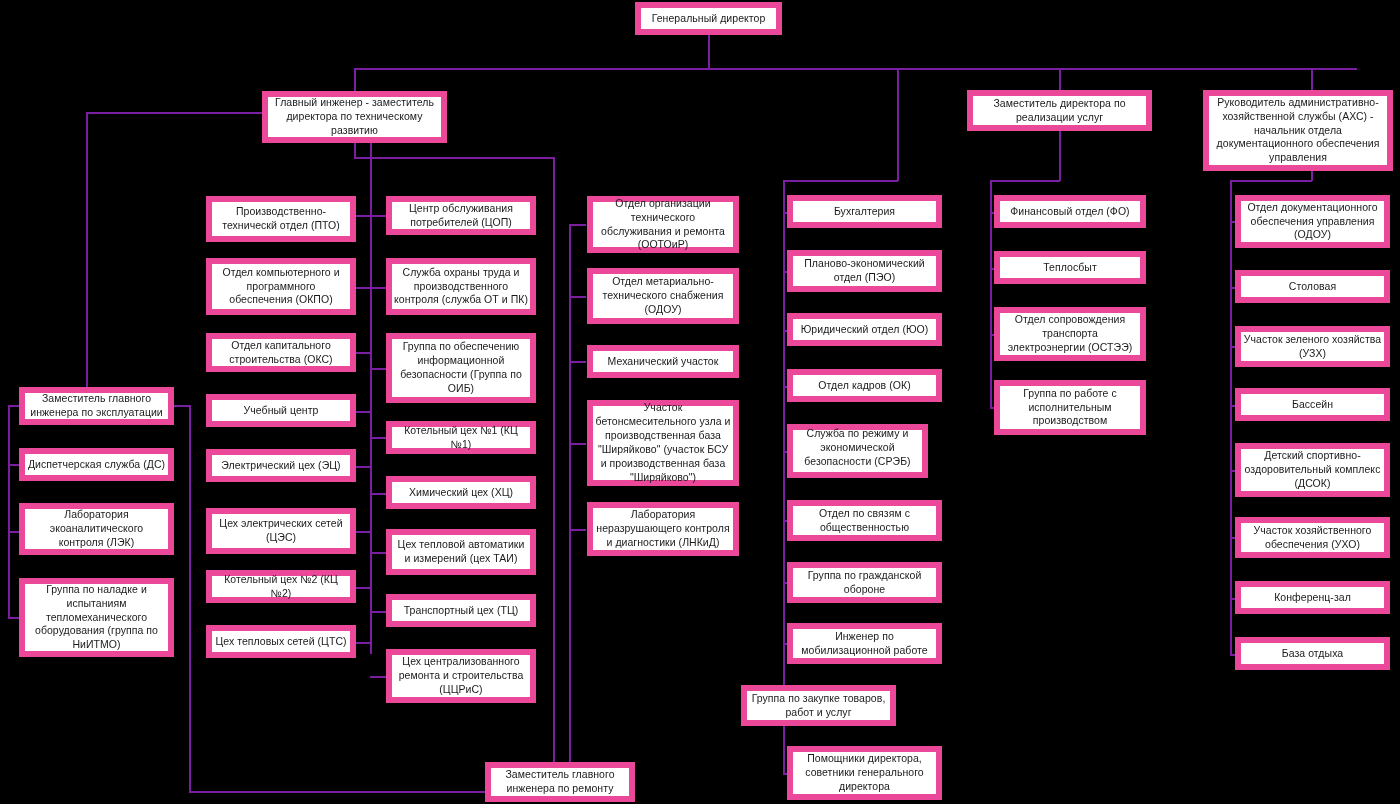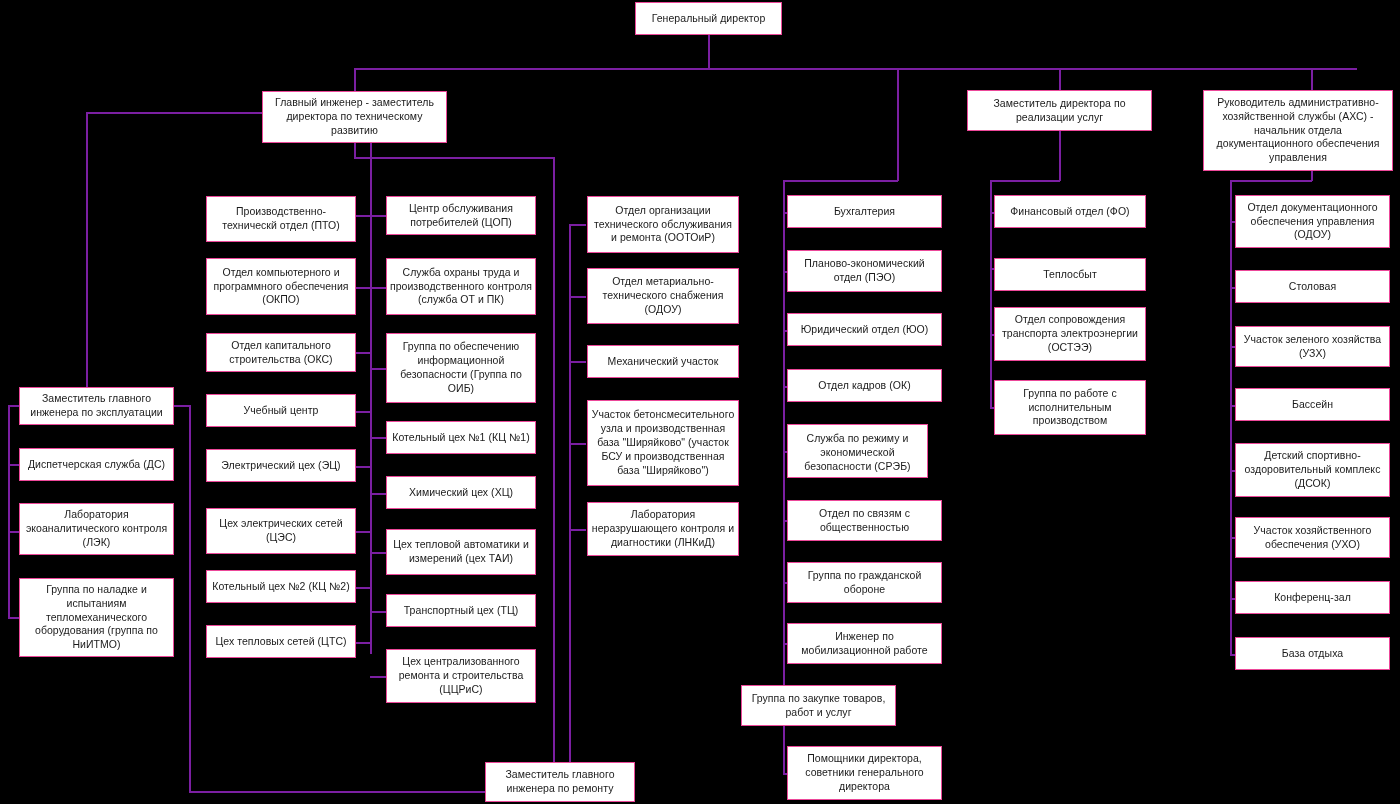--- a/index.html
+++ b/index.html
@@ -12,21 +12,21 @@
     width: 1400px;
     height: 804px;
     background: #000000;
     overflow: hidden;
     font-family: "Liberation Sans", sans-serif;
   }
   .node {
     position: absolute;
     background: #ffffff;
     color: #1a1a1a;
-    border: 1px solid #ec4899;
+    border: 6px solid #ec4899;
     box-sizing: border-box;
     display: flex;
     align-items: center;
     justify-content: center;
     text-align: center;
     font-size: 10.5px;
     line-height: 1.32;
     padding: 3px 2px;
     z-index: 3;
     letter-spacing: 0.05px;
@@ -256,21 +256,21 @@
   <div class="node" style="left:741px; top:685px; width:155px; height:41px;">
     <span>Группа по закупке товаров, работ и услуг</span>
   </div>
   <div class="node" style="left:787px; top:746px; width:155px; height:54px;">
     <span>Помощники директора, советники генерального директора</span>
   </div>
 
   <div class="node" style="left:994px; top:195px; width:152px; height:33px;">
     <span>Финансовый отдел (ФО)</span>
   </div>
-  <div class="node" style="left:994px; top:258px; width:152px; height:33px;">
+  <div class="node" style="left:994px; top:251px; width:152px; height:33px;">
     <span>Теплосбыт</span>
   </div>
   <div class="node" style="left:994px; top:307px; width:152px; height:54px;">
     <span>Отдел сопровождения транспорта электроэнергии (ОСТЭЭ)</span>
   </div>
   <div class="node" style="left:994px; top:380px; width:152px; height:55px;">
     <span>Группа по работе с исполнительным производством</span>
   </div>
 
   <div class="node" style="left:1235px; top:195px; width:155px; height:53px;">

